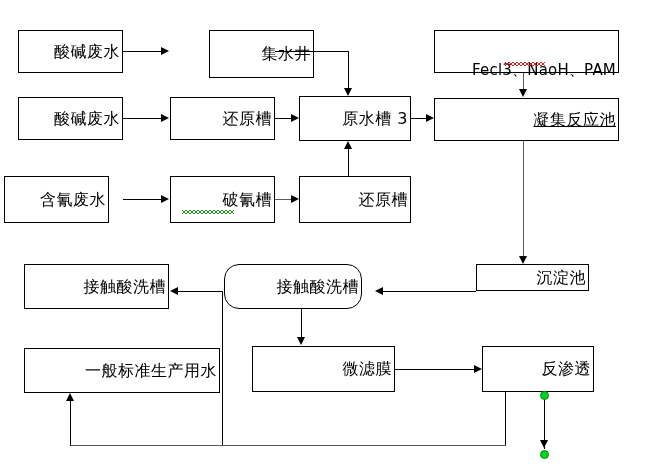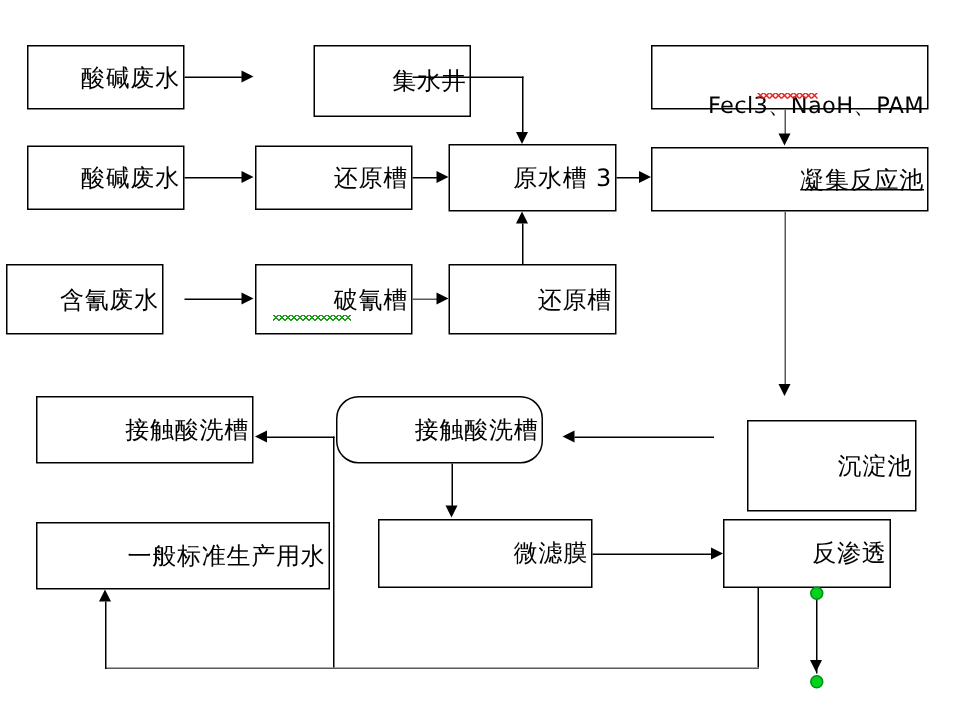--- a/index.html
+++ b/index.html
@@ -194,21 +194,21 @@
   <div class="arrowhead arrow-down" style="left:518.5px; top:256px;"></div>
 
   <div class="node" style="left:24px; top:264px; width:145px; height:45px;">
     <span class="node-label cjk">接触酸洗槽</span>
   </div>
 
   <div class="node" style="left:224px; top:264px; width:138px; height:45px;border-radius:15px;">
     <span class="node-label cjk">接触酸洗槽</span>
   </div>
 
-  <div class="node" style="left:498px; top:264px; width:113px; height:61px;margin-top:16px;">
+  <div class="node" style="left:476px; top:264px; width:113px; height:27px;">
     <span class="node-label cjk">沉淀池</span>
   </div>
 
   <div class="hline" style="left:383px; top:291px; width:93px;"></div>
   <div class="arrowhead arrow-left" style="left:375px; top:286.5px;"></div>
 
   <div class="vline" style="left:301px; top:309px; height:29px;"></div>
   <div class="arrowhead arrow-down" style="left:296.5px; top:337px;"></div>
 
   <div class="node" style="left:24px; top:348px; width:196px; height:45px;">

